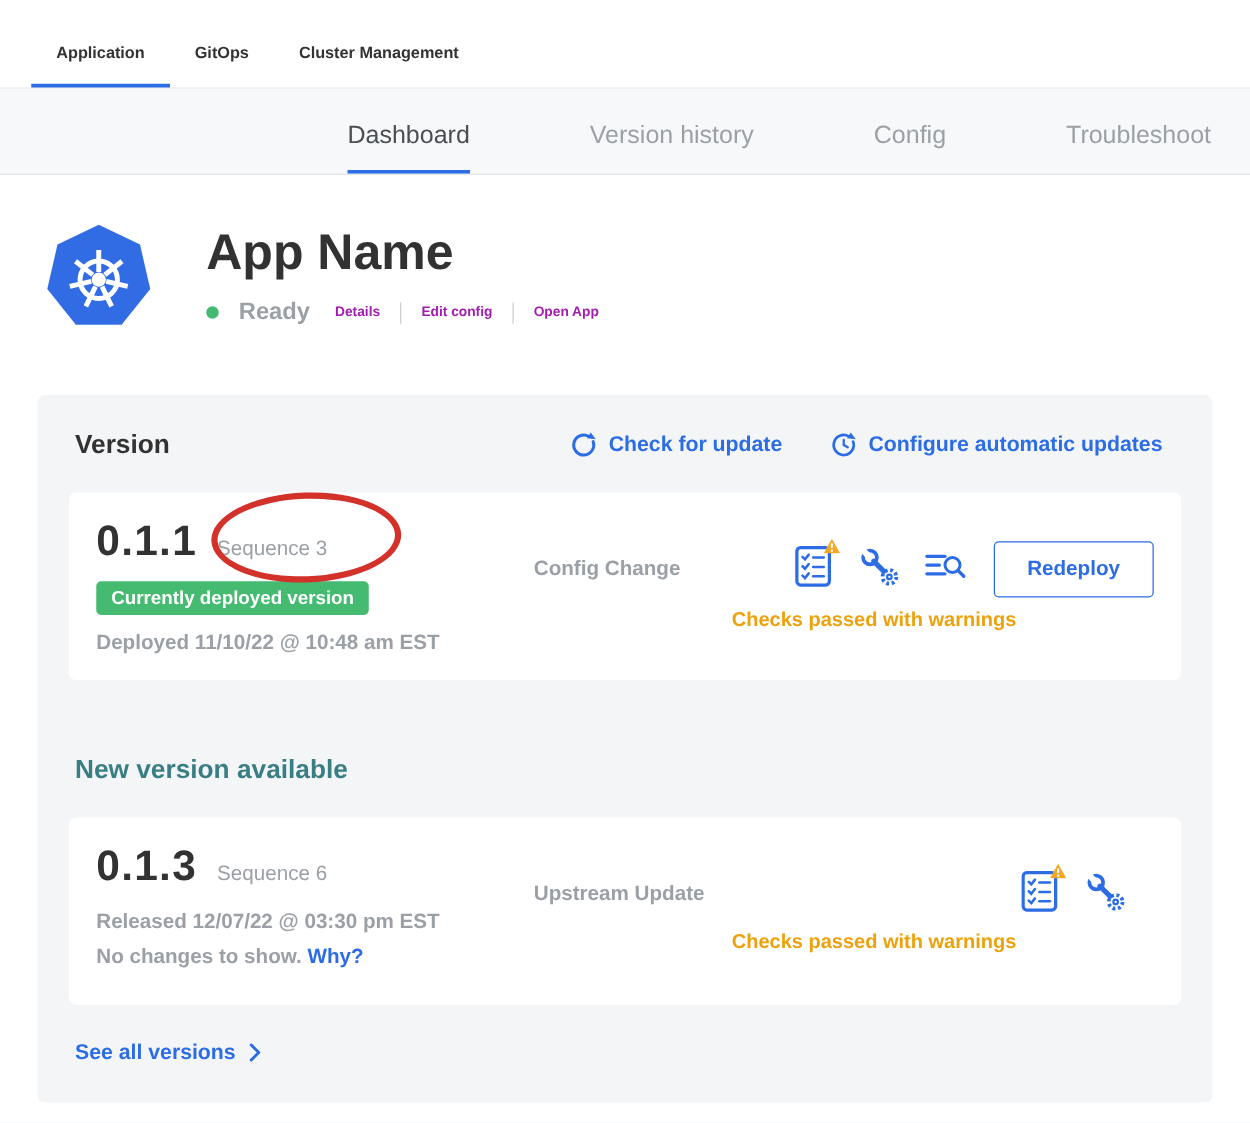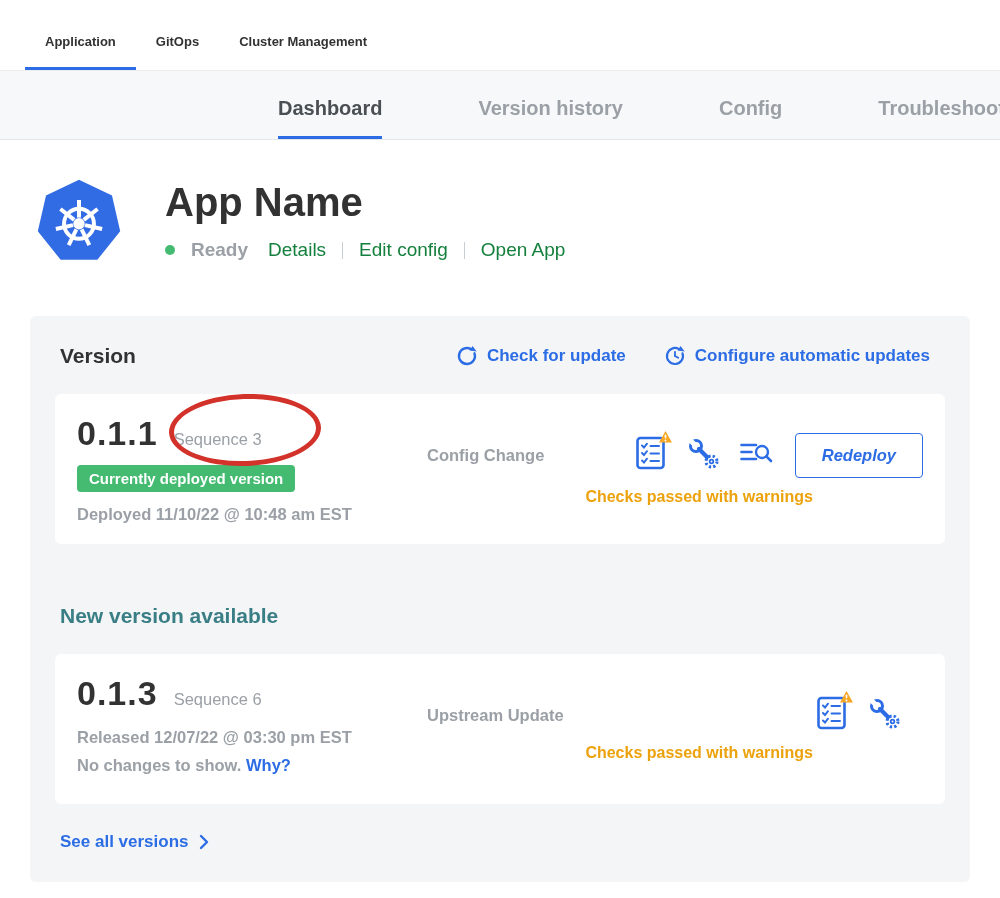--- a/index.html
+++ b/index.html
@@ -10,32 +10,32 @@
   }
 
   
   .top-nav { height:70px; background:#fff; display:flex; align-items:flex-end; padding-left:25px; }
   .top-nav-item { font-size:13px; font-weight:bold; color:#323232; padding:22px 20px 21px; cursor:pointer; white-space:nowrap; }
   .top-nav-item.active { padding-bottom:18px; border-bottom:3px solid #2c6ce4; }
 
   
   .sub-nav { height:70px; background:#f7f8f9; border-top:1px solid #ececec; border-bottom:1px solid #e4e6e8;
              display:flex; align-items:flex-end; padding-left:278px; gap:96px; overflow:hidden; white-space:nowrap; }
-  .sub-nav-item { font-size:20px; font-weight:bold; color:#9aa0a6; padding:24px 0 19px; cursor:pointer; }
+  .sub-nav-item { font-size:20px; font-weight:normal; color:#9aa0a6; padding:24px 0 19px; cursor:pointer; }
   .sub-nav-item.active { color:#4a4f54; padding-bottom:16px; border-bottom:3px solid #2c6ce4; }
 
   
   .app-header { display:flex; align-items:flex-start; padding:38px 0 0 35px; }
   .logo { width:88px; height:88px; flex:0 0 auto; }
   .app-info { margin-left:42px; padding-top:2px; }
   .app-title { font-size:40px; font-weight:bold; color:#323232; }
   .status-row { display:flex; align-items:center; margin-top:14px; gap:16px; }
   .status-dot { width:10px; height:10px; border-radius:50%; background:#44bb70; }
   .status-text { font-size:19px; font-weight:bold; color:#9aa0a6; margin-right:4px; }
-  .header-link { font-size:19px; font-weight:normal; color:#15803d; cursor:pointer; text-decoration:none; }
+  .header-link { font-size:11px; font-weight:bold; color:#a21caf; cursor:pointer; text-decoration:none; }
   .pipe { border-left:1px solid #c9ced3; height:17px; }
 
   
   .version-card { margin:50px 30px 0; background:#f3f5f7; border-radius:6px; padding:28px 25px 30px; }
   .card-header { display:flex; align-items:center; padding:0 15px 0 5px; }
   .card-title { font-size:21px; font-weight:bold; color:#323232; }
   .card-actions { margin-left:auto; display:flex; gap:38px; }
   .update-link { display:flex; align-items:center; gap:9px; color:#2c6ce4; font-size:17px; font-weight:bold; cursor:pointer; }
 
   .version-row { background:#fff; border-radius:6px; margin-top:26px; padding:20px 22px; display:flex; min-height:150px; }
@@ -50,21 +50,21 @@
   .meta-text { font-size:16.5px; color:#9aa0a6; font-weight:600; margin-top:13px; }
   .why-link { color:#2c6ce4; font-weight:bold; cursor:pointer; }
 
   .row-right { flex:1; display:flex; flex-direction:column; justify-content:center; }
   .row-right-top { display:flex; align-items:center; }
   .change-type { font-size:16.5px; font-weight:bold; color:#9aa0a6; flex:1; }
   .icons-group { display:flex; align-items:center; gap:20px; margin-right:22px; }
   .check-icon-wrap { position:relative; display:inline-block; cursor:pointer; }
   .warn-badge { position:absolute; top:-5px; right:-6px; }
   .btn-outline { border:1px solid #2c6ce4; color:#2c6ce4; background:#fff; font-size:16.5px; font-weight:bold;
-                 padding:12px 26px; border-radius:4px; cursor:pointer; font-family:inherit;font-style:italic; }
+                 padding:12px 26px; border-radius:4px; cursor:pointer; font-family:inherit; }
   .btn-solid { background:#2962e3; color:#fff; border:none; font-size:16.5px; font-weight:bold;
                padding:13px 28px; border-radius:4px; cursor:pointer; font-family:inherit; }
   .checks-text { font-size:16px; font-weight:bold; color:#eca20c; margin-top:10px; margin-left:auto; margin-right:110px; white-space:nowrap; }
 
   .new-version-heading { font-size:21px; font-weight:bold; color:#3a7e85; margin:60px 0 0 5px; }
 
   .see-all { display:flex; align-items:center; gap:10px; margin:28px 0 0 5px; color:#2c6ce4;
              font-size:17px; font-weight:bold; cursor:pointer; }
 </style>
 </head>

